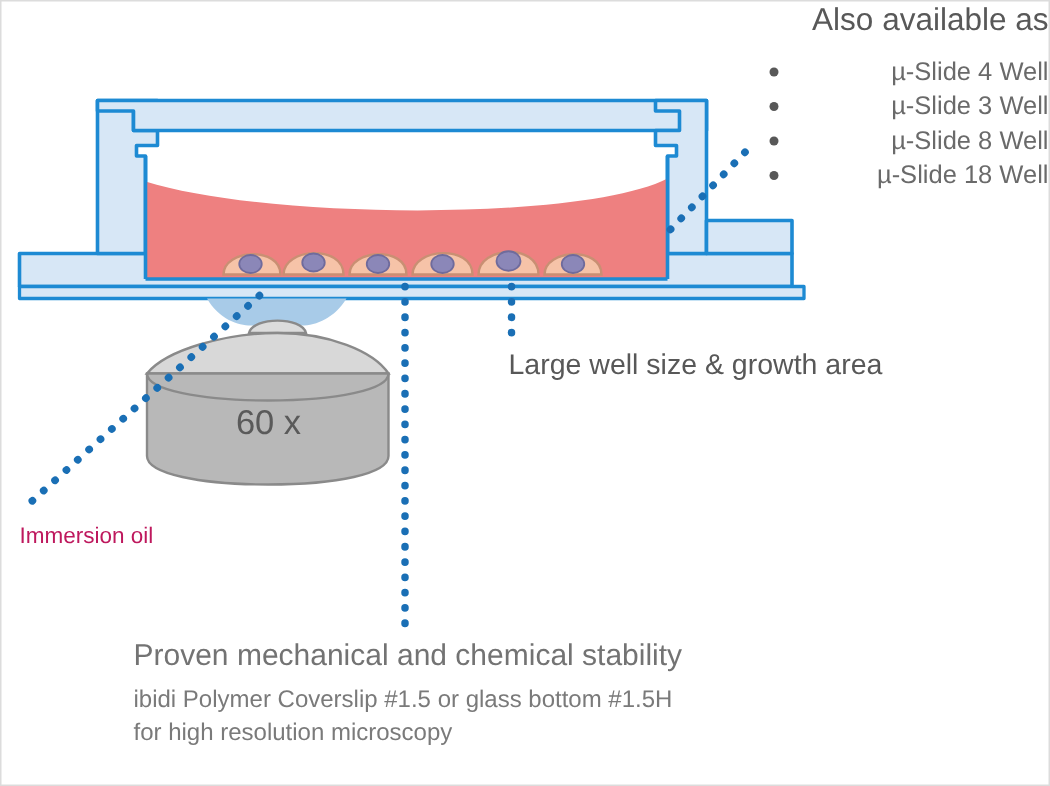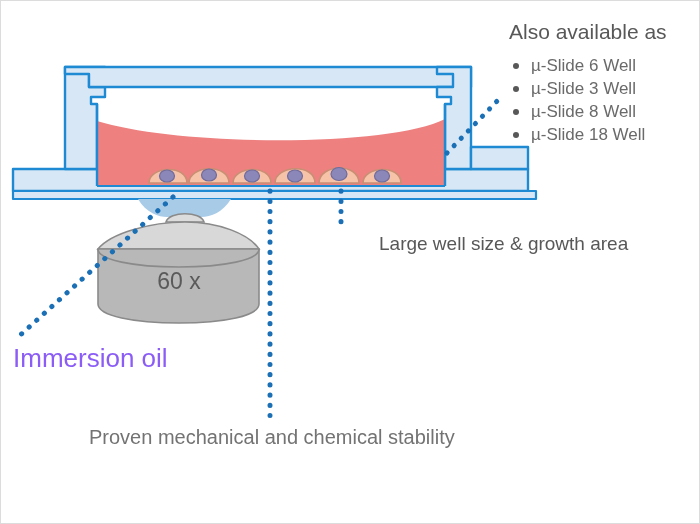--- a/index.html
+++ b/index.html
@@ -12,42 +12,42 @@
     border:1px solid #dcdcdc;
     box-sizing:border-box;
     overflow:hidden;
   }
 
   #diagram{position:absolute;left:0;top:0;width:700px;height:524px;}
 
   .txt{position:absolute;color:#585858;}
 
   
-  #also-block{left:508px;top:18px;width:190px;}
+  #also-block{left:508px;top:0;width:190px;text-align:right;}
   #also-title{
     font-size:21px;color:#585858;line-height:1.2;white-space:nowrap;
   }
   #also-list{list-style:none;margin:10px 0 0 0;padding:0;}
   #also-list li{
     position:relative;padding-left:22px;
     font-size:17px;color:#6a6a6a;line-height:23px;white-space:nowrap;
   }
   #also-list li::before{
     content:"";position:absolute;left:4px;top:9px;
     width:6px;height:6px;border-radius:50%;background:#585858;
   }
 
   
   #large-well{
-    left:338px;top:232px;font-size:19px;color:#585858;white-space:nowrap;margin-left:40px;
+    left:338px;top:232px;font-size:19px;color:#585858;white-space:nowrap;
   }
 
   
   #immersion{
-    left:12px;top:345px;font-size:26px;color:#8b5cf6;line-height:24px;
+    left:12px;top:345px;font-size:15px;color:#be185d;line-height:24px;
   }
 
   
   #proven-block{left:88px;top:423px;width:560px;}
   #proven-title{font-size:20px;color:#737373;line-height:1.3;white-space:nowrap;}
   #proven-sub{
     margin-top:6px;font-size:16px;color:#7a7a7a;line-height:22px;
   }
 </style>
 </head>
@@ -129,32 +129,34 @@
     <line x1="340" y1="190" x2="340" y2="228" stroke="#1a6fb5" stroke-width="5" stroke-linecap="round" stroke-dasharray="0.2 10"></line>
 
     <line x1="269" y1="190" x2="269" y2="416" stroke="#1a6fb5" stroke-width="5" stroke-linecap="round" stroke-dasharray="0.2 10"></line>
 
     <line x1="172" y1="196" x2="16" y2="337" stroke="#1a6fb5" stroke-width="5" stroke-linecap="round" stroke-dasharray="0.2 10"></line>
   </svg>
 
   <div class="txt" id="also-block">
     <div id="also-title">Also available as</div>
     <ul id="also-list">
-      <li>µ-Slide 6 Well</li>
+      <li>µ-Slide 4 Well</li>
       <li>µ-Slide 3 Well</li>
       <li>µ-Slide 8 Well</li>
       <li>µ-Slide 18 Well</li>
     </ul>
   </div>
 
   <div class="txt" id="large-well">Large well size &amp; growth area</div>
 
   <div class="txt" id="immersion">
     <div>Immersion oil</div>
   </div>
 
   <div class="txt" id="proven-block">
     <div id="proven-title">Proven mechanical and chemical stability</div>
     <div id="proven-sub">
+      <div>ibidi Polymer Coverslip #1.5 or glass bottom #1.5H</div>
+      <div>for high resolution microscopy</div>
     </div>
   </div>
 
 </div>
 
 </body></html>

